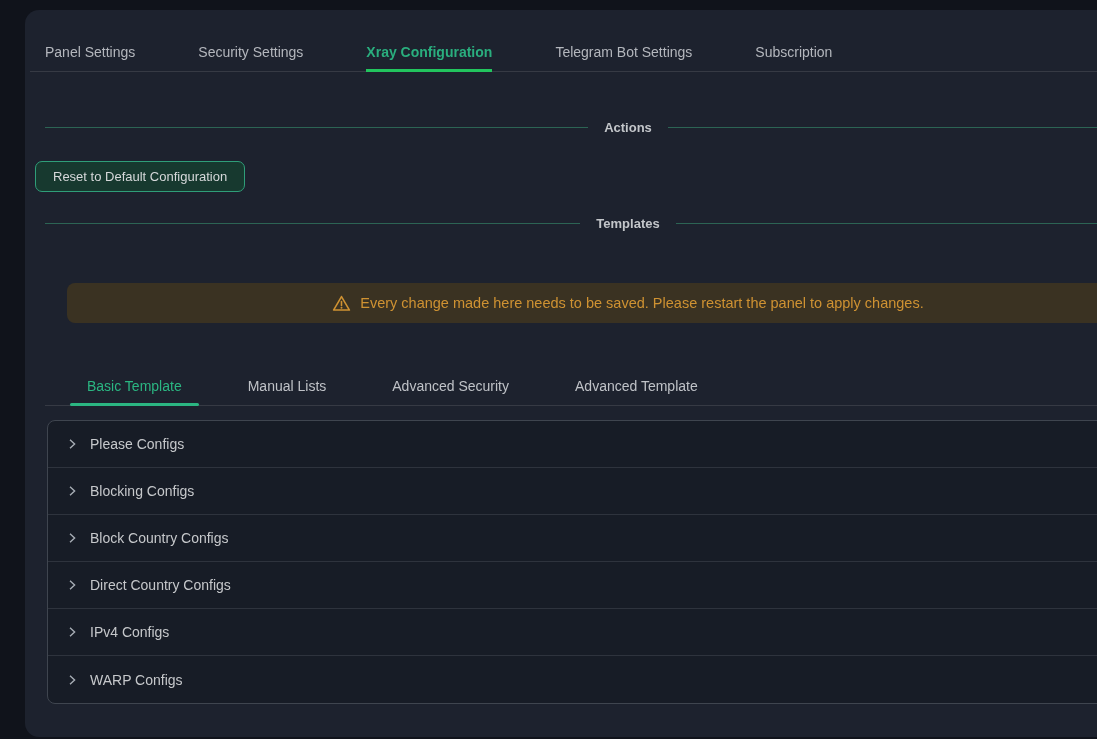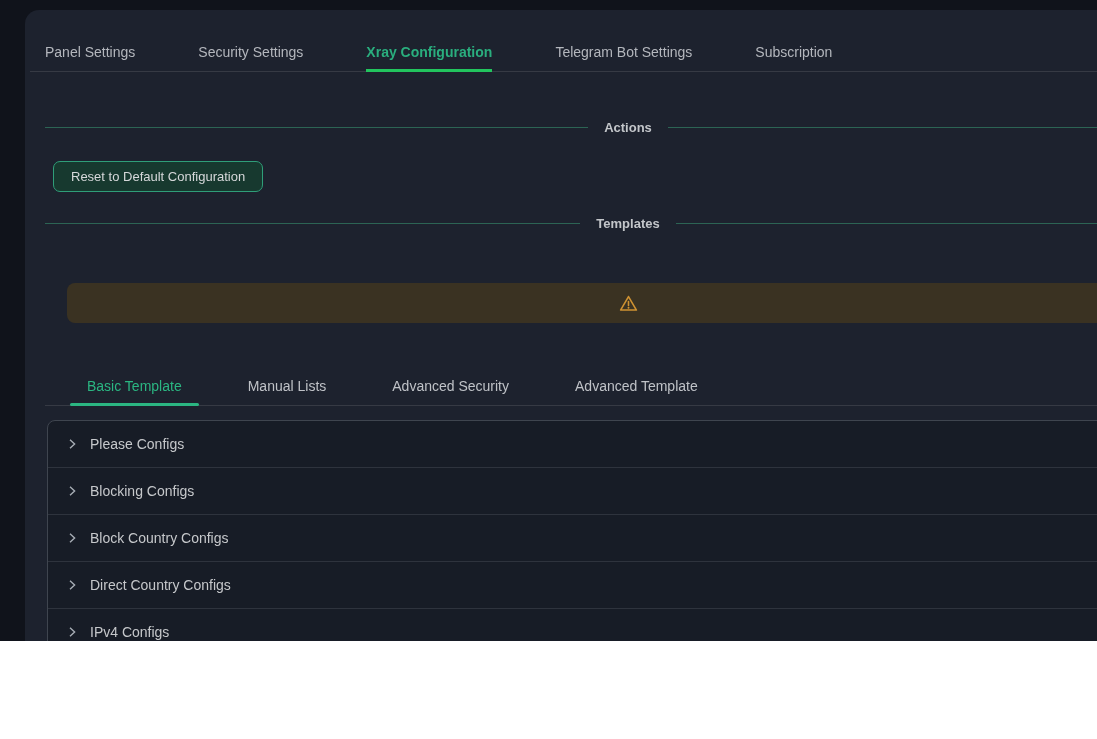--- a/index.html
+++ b/index.html
@@ -1,20 +1,20 @@
 <!DOCTYPE html>
 <html><head>
 <meta charset="utf-8">
 <style>
   * { margin:0; padding:0; box-sizing:border-box; }
   html,body { width:1097px; height:739px; }
   body { font-family:"Liberation Sans", sans-serif; overflow:hidden; }
 
   .page {
-    position:relative; width:1097px; height:641px;
+    position:relative; width:1097px; height:739px;
     background:#10131b; overflow:hidden;
   }
   .card {
     position:absolute; left:25px; top:10px;
     width:1206px; height:727px;
     background:#1d222e; border-radius:14px;
   }
 
   
   .tabbar {
@@ -38,21 +38,21 @@
   }
   .divider::before, .divider::after {
     content:""; flex:1; height:1px; background:#2c6454;
   }
   .divider-title { font-size:13px; font-weight:bold; color:#c3c6ca; white-space:nowrap; }
   .divider-actions   { top:106px; }
   .divider-templates { top:202px; }
 
   
   .reset-btn {
-    position:absolute; left:28px; top:151px; height:31px;
+    position:absolute; left:10px; top:151px; height:31px;
     padding:0 17px; background:#17392f;
     border:1px solid #2f9e79; border-radius:7px;
     color:#d6d8da; font-size:13px; cursor:pointer;
     font-family:"Liberation Sans", sans-serif;
   }
 
   
   .warning {
     position:absolute; left:42px; right:42px; top:273px; height:40px;
     background:#3a3222; border-radius:8px;
@@ -117,20 +117,21 @@
     </div>
 
     <div class="warning">
       <span class="chev">
         <svg width="19" height="19" viewBox="0 0 24 24">
           <path d="M12 3.2 L22 20.3 H2 Z" fill="none" stroke="#cf9232" stroke-width="2" stroke-linejoin="round"></path>
           <line x1="12" y1="9.6" x2="12" y2="14.6" stroke="#cf9232" stroke-width="2" stroke-linecap="round"></line>
           <circle cx="12" cy="17.4" r="1.25" fill="#cf9232"></circle>
         </svg>
       </span>
+      <span>Every change made here needs to be saved. Please restart the panel to apply changes.</span>
     </div>
 
     <div class="subtabbar">
       <div class="subtab active">Basic Template</div>
       <div class="subtab">Manual Lists</div>
       <div class="subtab">Advanced Security</div>
       <div class="subtab">Advanced Template</div>
     </div>
 
     <div class="collapse">

